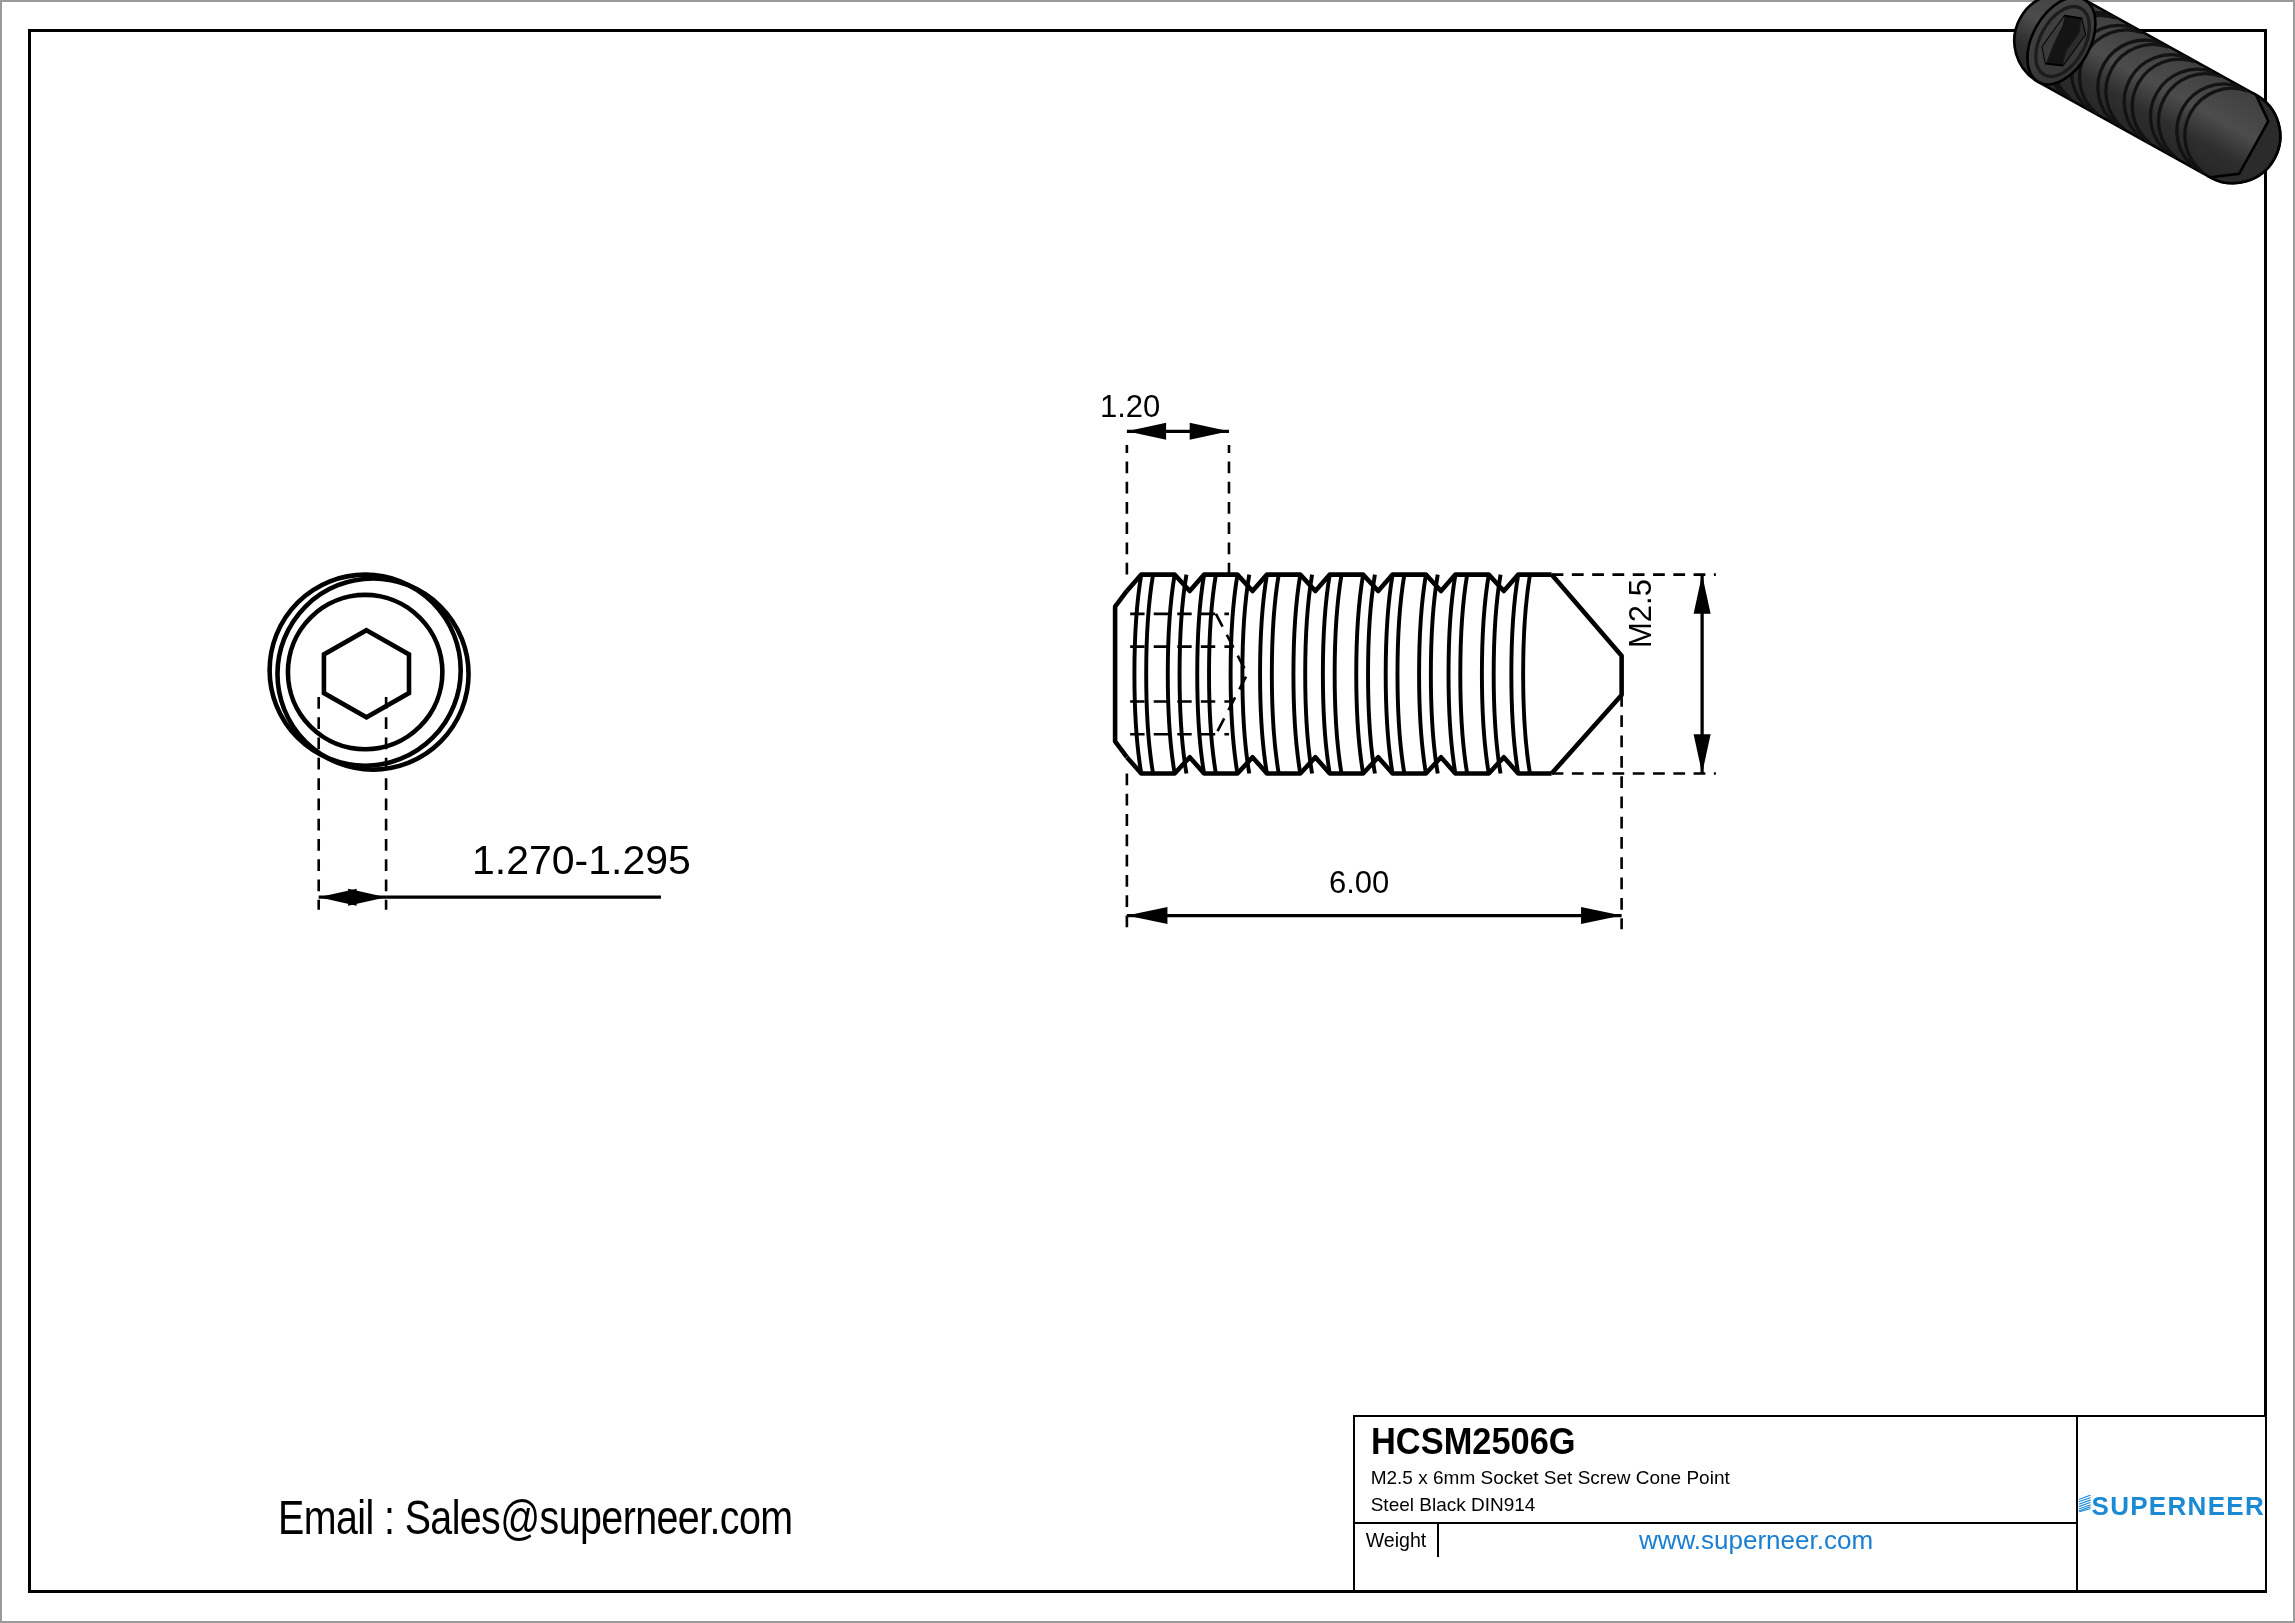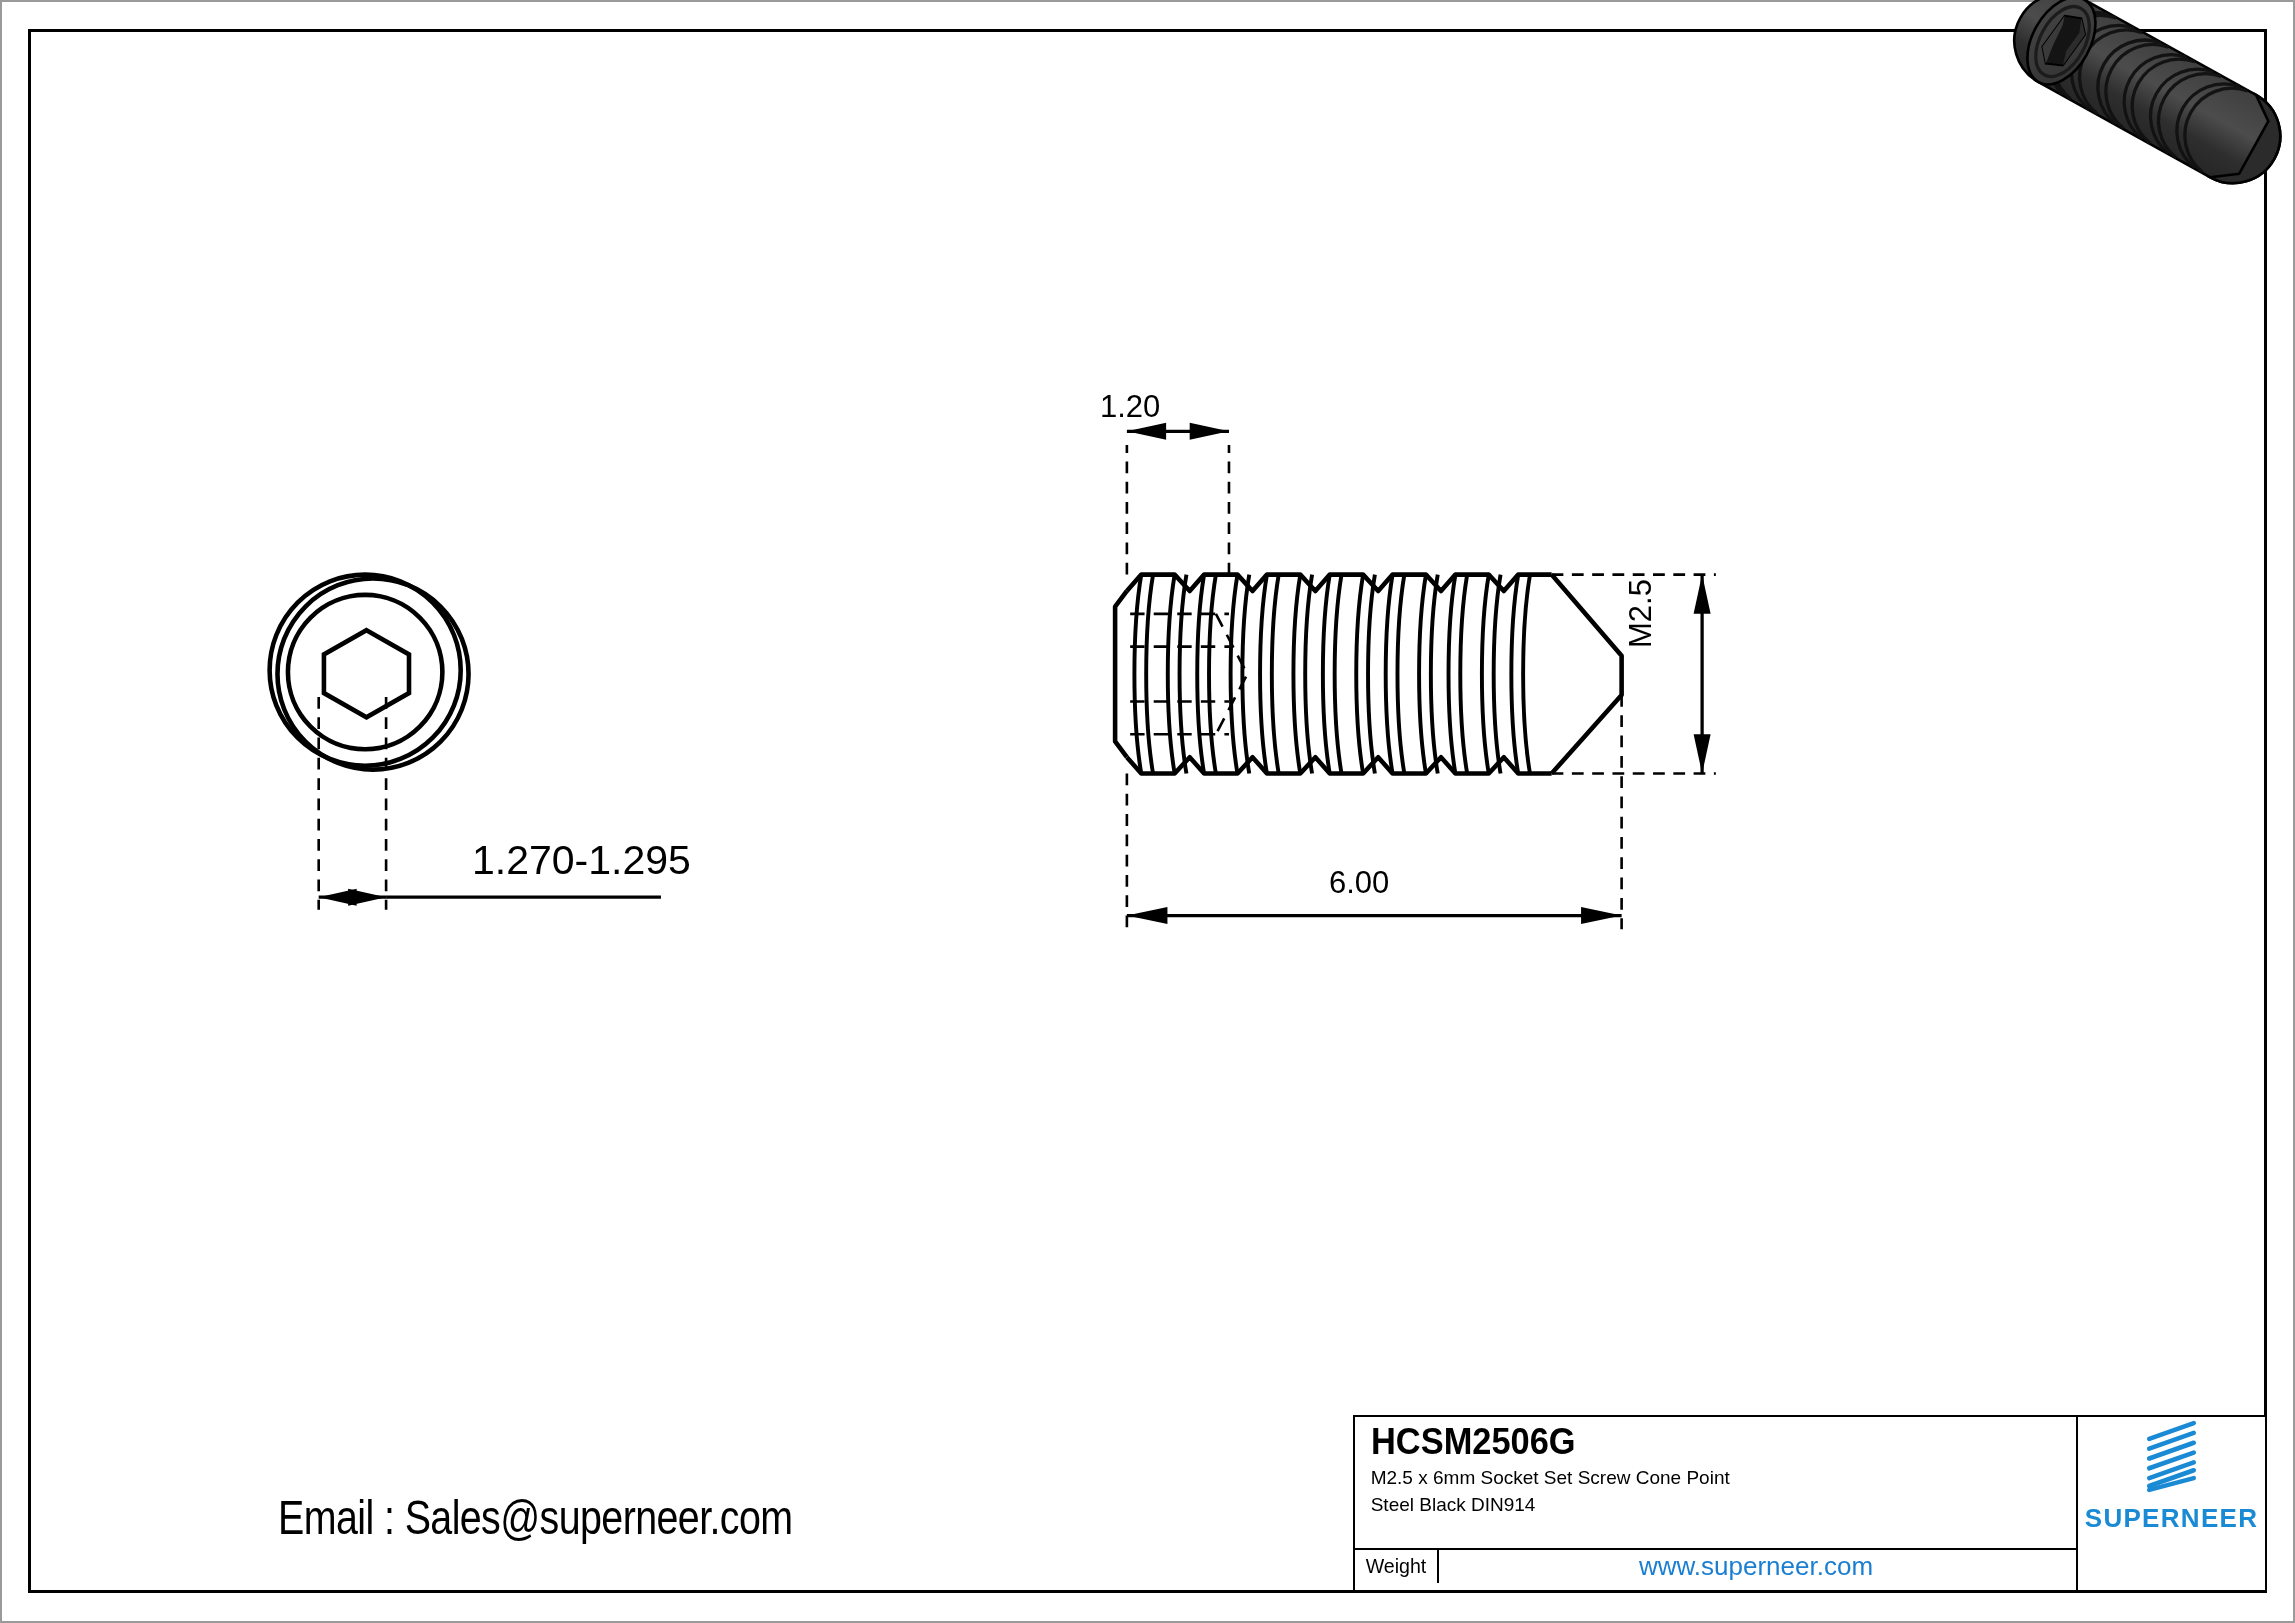--- a/index.html
+++ b/index.html
@@ -25,21 +25,21 @@
     position:absolute;left:278px;top:1490px;
     font-size:48px;font-family:"Liberation Sans",sans-serif;
     letter-spacing:-0.7px;transform:scaleX(0.82);transform-origin:left top;
     color:#000;white-space:nowrap;
   }
   
   .tblock{
     position:absolute;left:1353px;top:1415px;width:725px;height:177px;
     border:2.6px solid #000;box-sizing:border-box;background:#fff;
   }
-  .tb-top{position:relative;height:133px;box-sizing:border-box;border-bottom:2.6px solid #000;}
+  .tb-top{position:relative;height:107px;box-sizing:border-box;border-bottom:2.6px solid #000;}
   .tb-part{
     position:absolute;left:15.7px;top:3.9px;font-size:37px;font-weight:bold;
     letter-spacing:0px;white-space:nowrap;transform:scaleX(0.93);transform-origin:left top;
   }
   .tb-desc1{position:absolute;left:15.7px;top:50px;font-size:19px;white-space:nowrap;}
   .tb-desc2{position:absolute;left:15.7px;top:77px;font-size:19px;white-space:nowrap;}
   .tb-row{display:flex;height:33px;box-sizing:border-box;}
   .tb-row.r1{border-bottom:2.6px solid #000;}
   .tb-cell{
     display:flex;align-items:center;justify-content:center;
@@ -49,21 +49,21 @@
   .c-matval{width:170px;border-right:2.6px solid #000;}
   .c-finish{width:81px;border-right:2.6px solid #000;}
   .c-finval{width:189px;}
   .c-weight{width:84px;border-right:2.6px solid #000;}
   .c-wtval{width:182px;border-right:2.6px solid #000;margin-top:40px;}
   .c-url{width:270px;color:#1a7fd2;font-size:26px;}
   
   .logoblock{
     position:absolute;left:2078px;top:1415px;width:189px;height:177px;
     border:2.6px solid #000;border-left:0;box-sizing:border-box;background:#fff;
-    display:flex;flex-direction:column;align-items:center;justify-content:flex-start;
+    display:flex;flex-direction:row;align-items:center;justify-content:center;
   }
   .logo-mark{width:55px;height:79px;display:block;}
   .logo-word{
     margin-top:6.5px;font-size:26px;font-weight:bold;color:#1a8ad4;
     letter-spacing:1.3px;font-family:"Liberation Sans",sans-serif;
   }
 </style>
 </head>
 <body>
 

